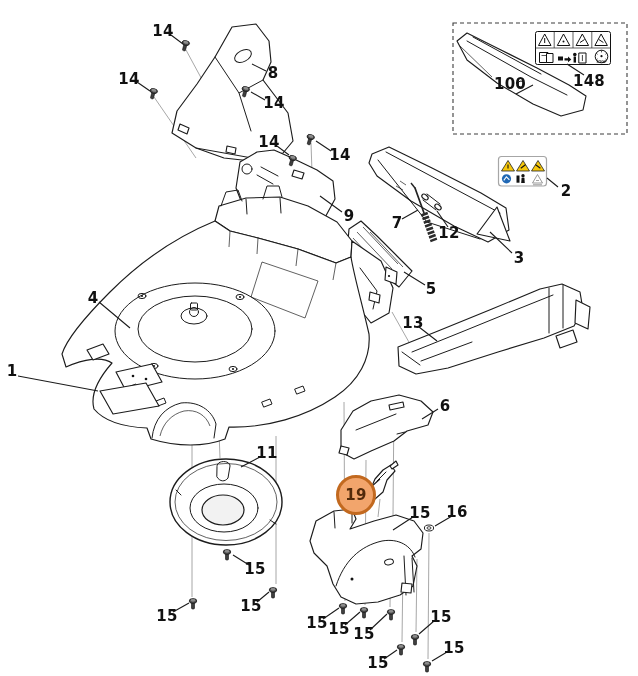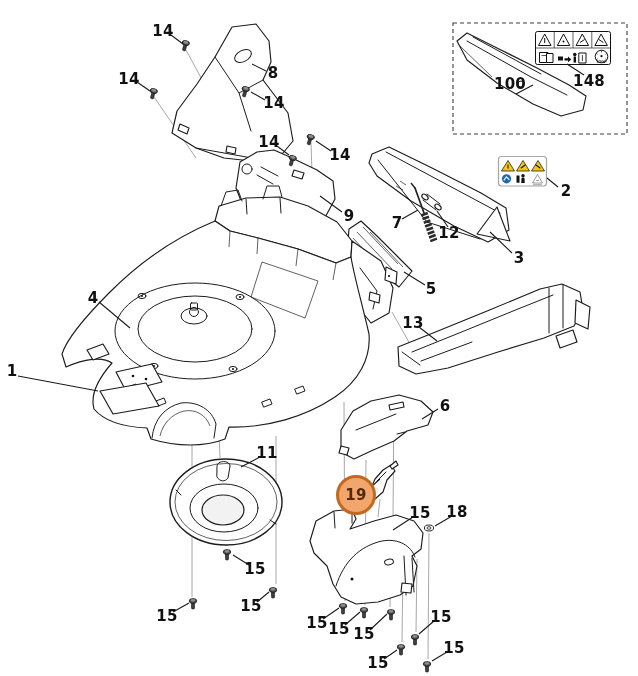--- a/index.html
+++ b/index.html
@@ -286,21 +286,21 @@
 <div class="callout" style="left:566px;top:191px">2</div>
 <div class="callout" style="left:510px;top:84px">100</div>
 <div class="callout" style="left:589px;top:81px">148</div>
 <div class="callout" style="left:93px;top:298px">4</div>
 <div class="callout" style="left:413px;top:323px">13</div>
 <div class="callout" style="left:431px;top:289px">5</div>
 <div class="callout" style="left:12px;top:371px">1</div>
 <div class="callout" style="left:267px;top:453px">11</div>
 <div class="callout" style="left:445px;top:406px">6</div>
 <div class="callout" style="left:420px;top:513px">15</div>
-<div class="callout" style="left:457px;top:512px">18</div>
+<div class="callout" style="left:457px;top:512px">16</div>
 <div class="callout hl" style="left:356px;top:495px">19</div>
 <div class="callout" style="left:255px;top:569px">15</div>
 <div class="callout" style="left:167px;top:616px">15</div>
 <div class="callout" style="left:251px;top:606px">15</div>
 <div class="callout" style="left:317px;top:623px">15</div>
 <div class="callout" style="left:339px;top:629px">15</div>
 <div class="callout" style="left:364px;top:634px">15</div>
 <div class="callout" style="left:441px;top:617px">15</div>
 <div class="callout" style="left:378px;top:663px">15</div>
 <div class="callout" style="left:454px;top:648px">15</div>

